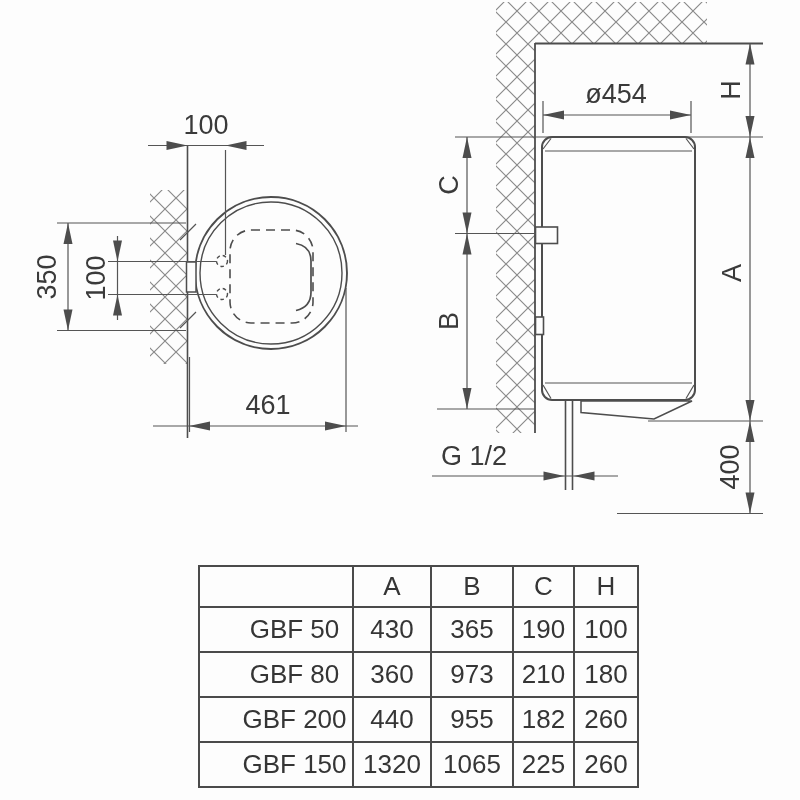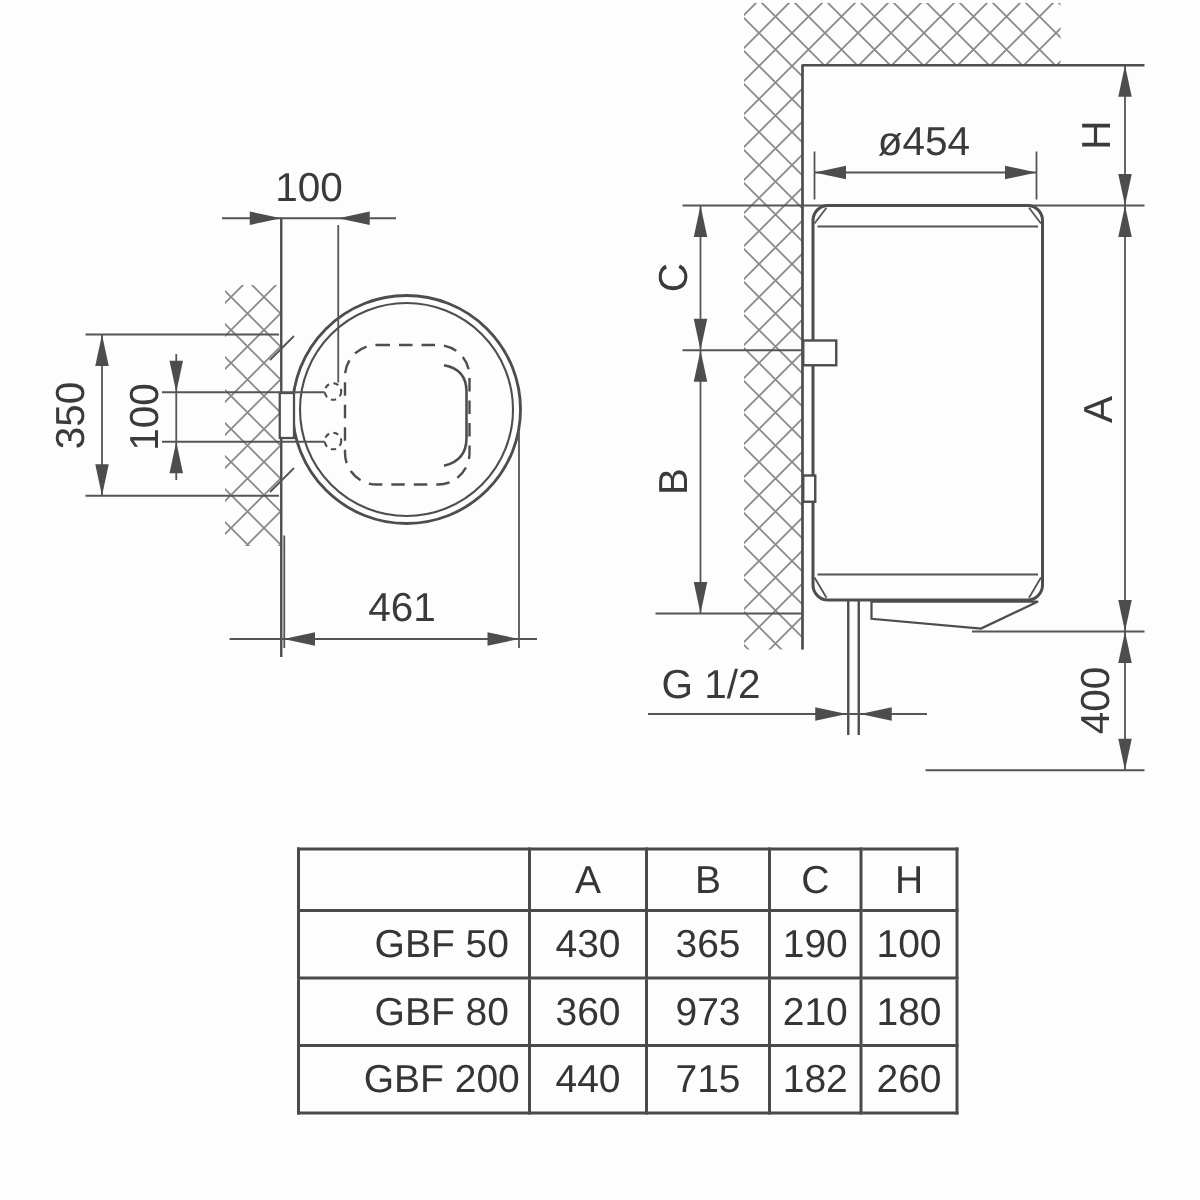--- a/index.html
+++ b/index.html
@@ -193,21 +193,28 @@
     <tr>
       <td class="model">GBF 80</td>
       <td>360</td>
       <td>973</td>
       <td>210</td>
       <td>180</td>
     </tr>
     <tr>
       <td class="model">GBF 200</td>
       <td>440</td>
-      <td>715</td>
+      <td>955</td>
       <td>182</td>
+      <td>260</td>
+    </tr>
+    <tr>
+      <td class="model">GBF 150</td>
+      <td>1320</td>
+      <td>1065</td>
+      <td>225</td>
       <td>260</td>
     </tr>
   </tbody>
       </table>
 </div>
 
 </div>
 
 </body></html>

